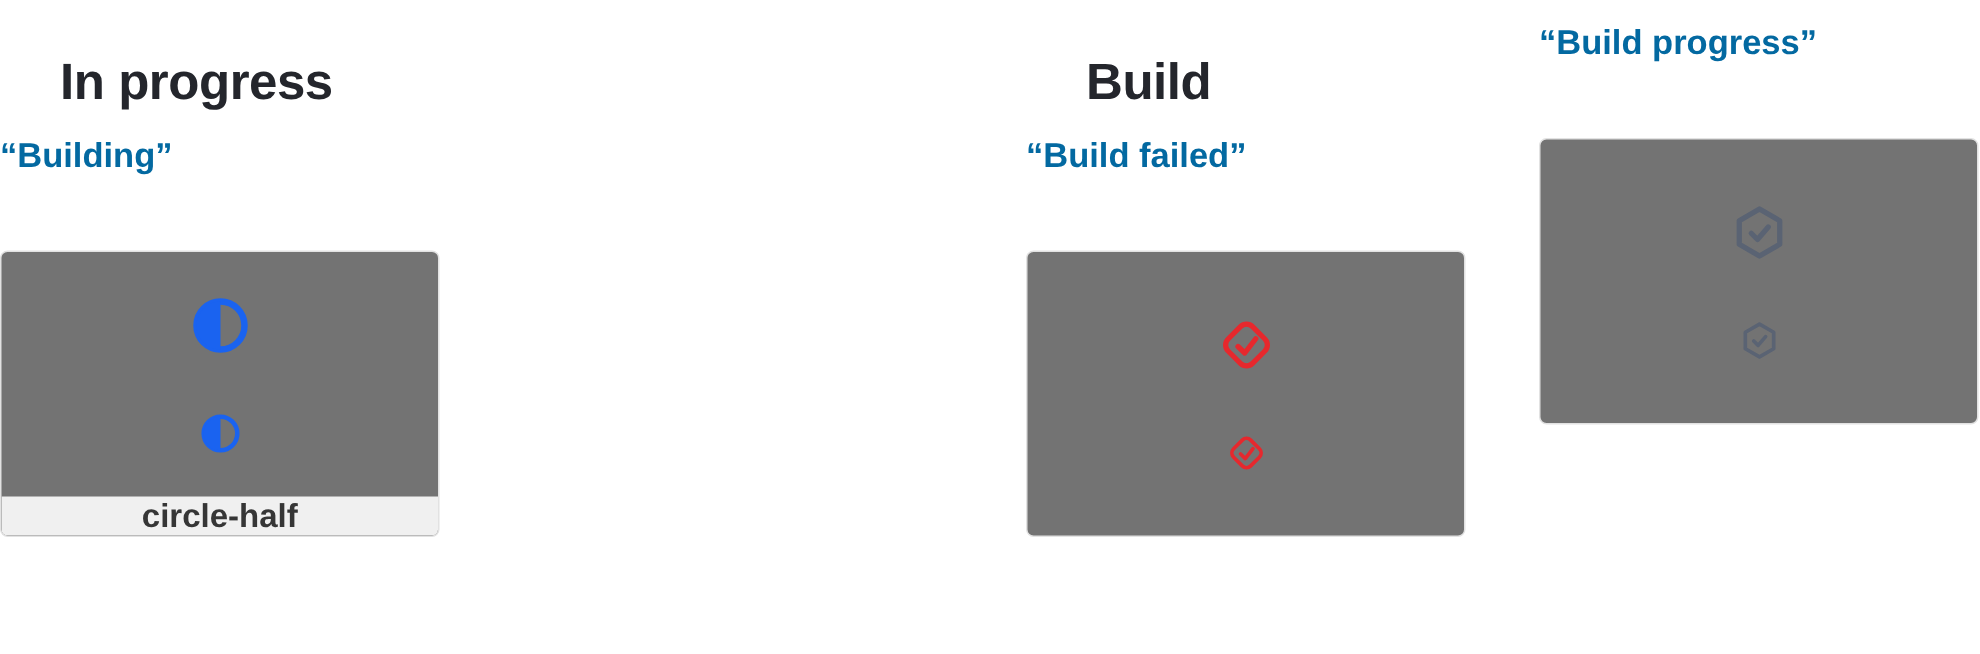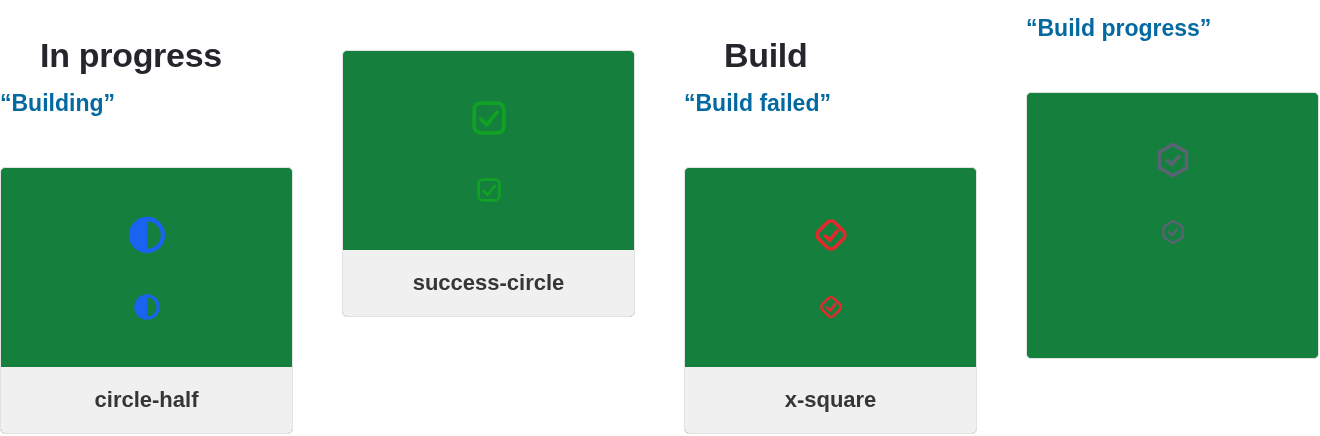--- a/index.html
+++ b/index.html
@@ -23,24 +23,24 @@
     padding-left: 40px;
   }
   .col-subtitle {
     margin-top: 14px;
     font-size: 23px; line-height: 28px;
     font-weight: 700;
     color: #0369a1;
   }
   .card {
     margin-top: 50px;
-    height: 267px;
+    height: 191px;
     border: 1px solid #e2e2e2;
     border-radius: 5px;
-    background: #15803d;
+    background: #737373;
     display: flex; flex-direction: column;
     overflow: hidden;
   }
   .card-body {
     height: 199px;
     display: flex; flex-direction: column;
     align-items: center; justify-content: center;
     gap: 38px;
   }
   .card-footer {
@@ -77,39 +77,20 @@
           </svg>
         </span>
       </div>
       <div class="card-footer">
         <span class="card-label">circle-half</span>
       </div>
     </div>
   </div>
 
   <div class="column">
-    <div class="card">
-      <div class="card-body" style="color: rgb(16, 161, 37);">
-        <span class="icon">
-          <svg width="40" height="40" viewBox="0 0 24 24" fill="none" stroke="currentColor" stroke-width="2.3">
-            <rect x="3.1" y="3.1" width="17.8" height="17.8" rx="3.8"></rect>
-            <path d="M7.2 12.7 L10.7 16.1 L16.9 8.6" stroke-linecap="round" stroke-linejoin="round"></path>
-          </svg>
-        </span>
-        <span class="icon">
-          <svg width="28" height="28" viewBox="0 0 24 24" fill="none" stroke="currentColor" stroke-width="2.3">
-            <rect x="3.1" y="3.1" width="17.8" height="17.8" rx="3.8"></rect>
-            <path d="M7.2 12.7 L10.7 16.1 L16.9 8.6" stroke-linecap="round" stroke-linejoin="round"></path>
-          </svg>
-        </span>
-      </div>
-      <div class="card-footer">
-        <span class="card-label">success-circle</span>
-      </div>
-    </div>
   </div>
 
   <div class="column">
     <h2 class="col-title">Build</h2>
     <div class="col-subtitle">“Build failed”</div>
     <div class="card">
       <div class="card-body" style="color: rgb(230, 40, 45);">
         <span class="icon">
           <svg width="40" height="40" viewBox="0 0 24 24" fill="none" stroke="currentColor" stroke-width="2.1">
             <g transform="rotate(45 12 12)">
@@ -119,23 +100,20 @@
           </svg>
         </span>
         <span class="icon">
           <svg width="28" height="28" viewBox="0 0 24 24" fill="none" stroke="currentColor" stroke-width="2.1">
             <g transform="rotate(45 12 12)">
               <rect x="5.1" y="5.1" width="13.8" height="13.8" rx="3.4"></rect>
             </g>
             <path d="M8.6 12.6 L11.3 15.2 L15.7 9.5" stroke-linecap="round" stroke-linejoin="round"></path>
           </svg>
         </span>
-      </div>
-      <div class="card-footer">
-        <span class="card-label">x-square</span>
       </div>
     </div>
   </div>
 
   <div class="column">
     <div class="col-subtitle">“Build progress”</div>
     <div class="card">
       <div class="card-body" style="color: rgb(90, 99, 115);">
         <span class="icon">
           <svg width="40" height="40" viewBox="0 0 24 24" fill="none" stroke="currentColor" stroke-width="2.1">

